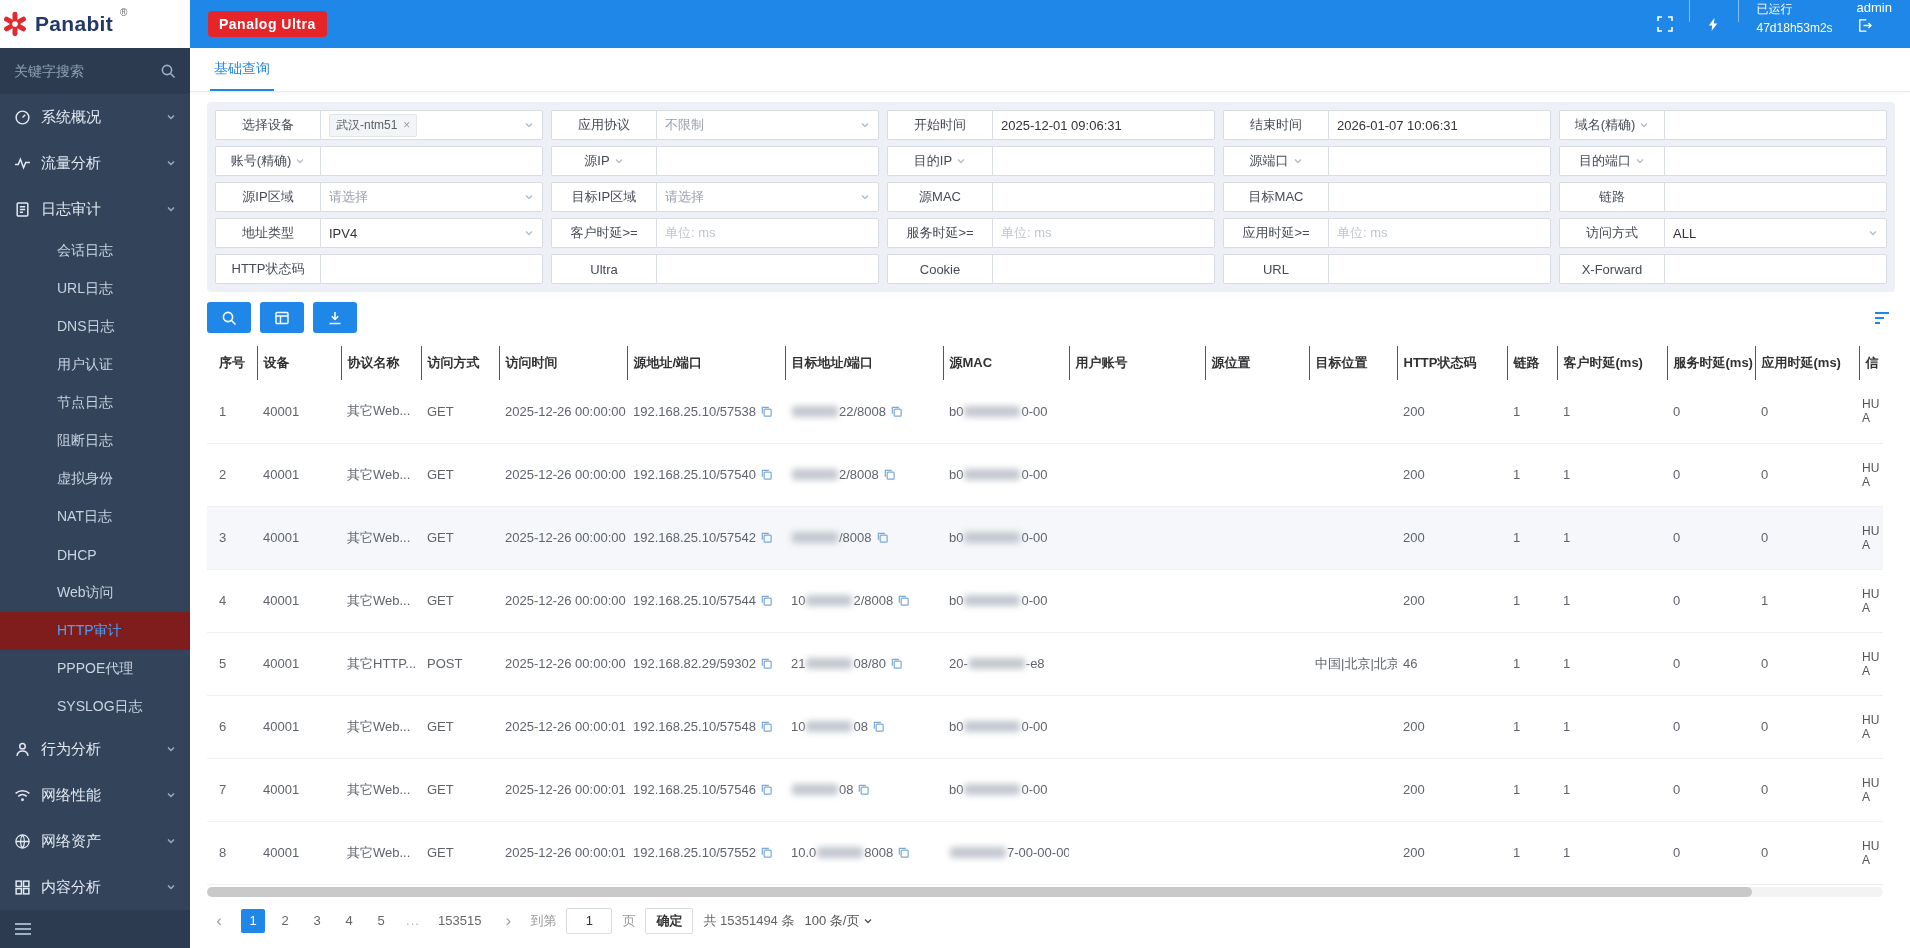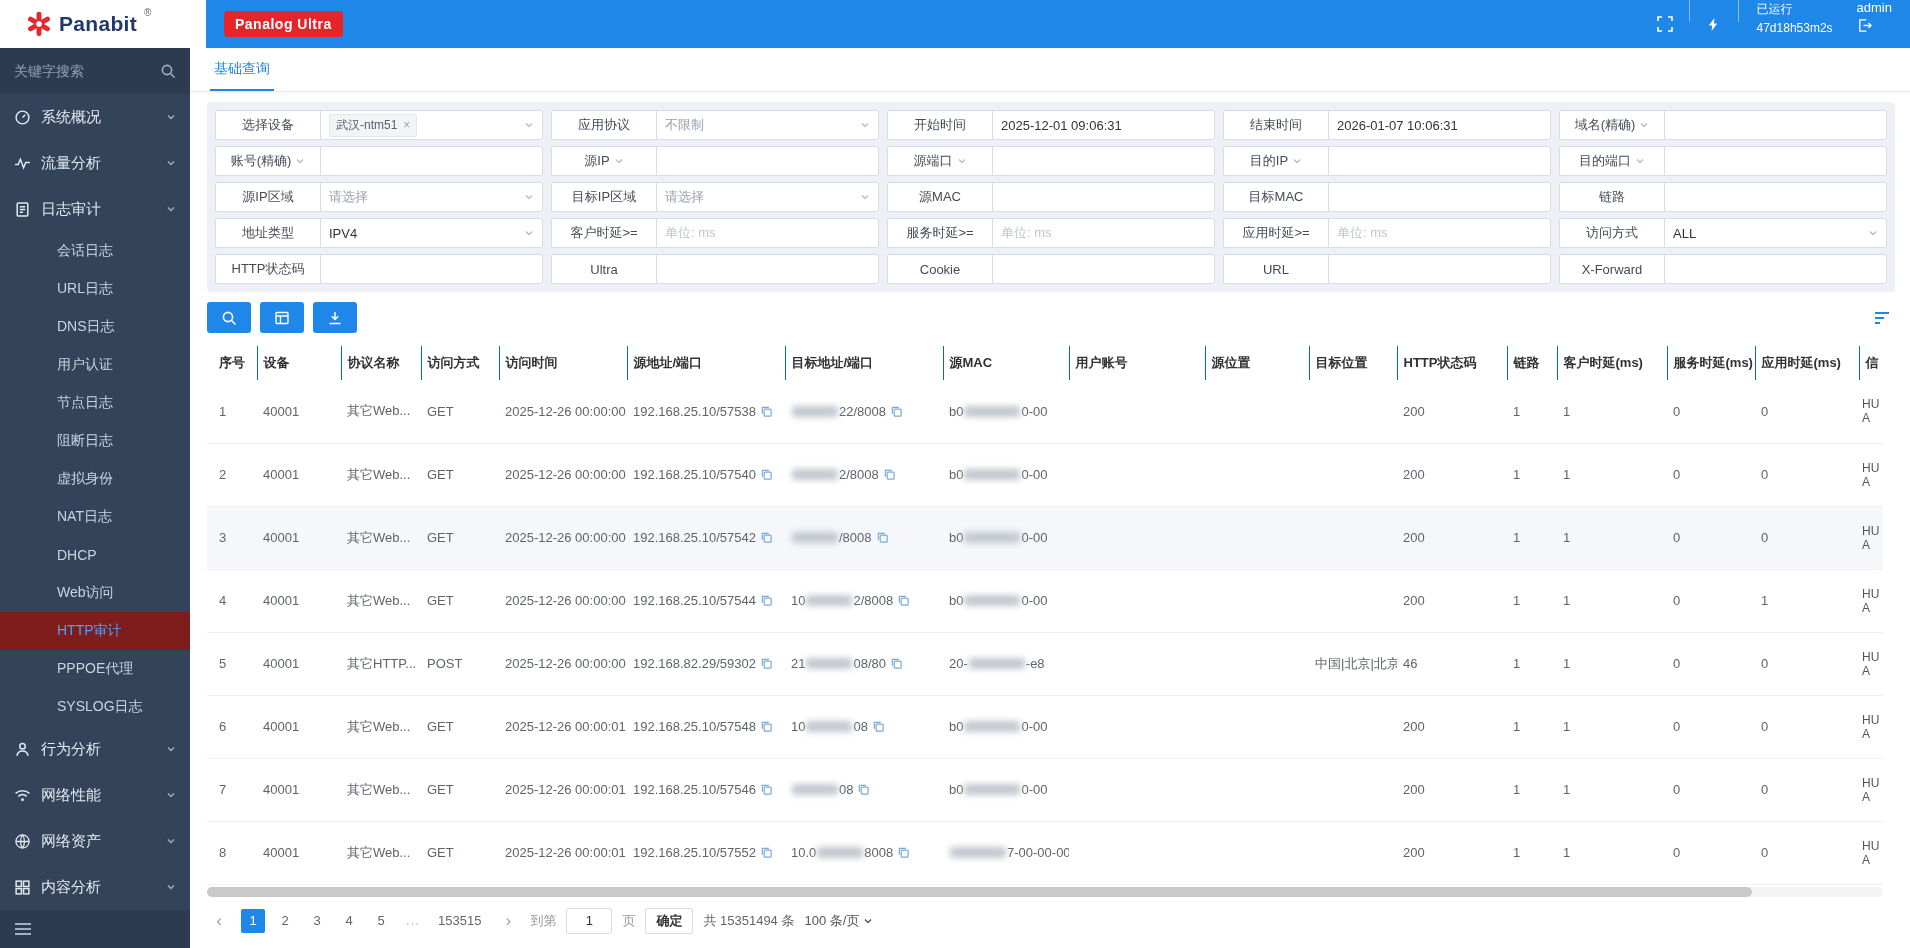--- a/index.html
+++ b/index.html
@@ -1,20 +1,20 @@
 <!DOCTYPE html>
 <html><head>
 <meta charset="utf-8">
 <style>
   *{box-sizing:border-box;margin:0;padding:0}
   html,body{width:1910px;height:948px;overflow:hidden;background:#fff;
     font-family:"Liberation Sans","DejaVu Sans",sans-serif;}
   
   .topbar{height:48px;background:#1f87e8;display:flex;align-items:stretch;}
-  .logo{width:206px;background:#fff;display:flex;align-items:center;gap:7px;padding-left:26px;flex:none}
+  .logo{width:190px;background:#fff;display:flex;align-items:center;gap:7px;padding-left:2px;flex:none}
   .logo-text{font-size:21px;font-weight:bold;color:#22386b;letter-spacing:.3px}
   .logo-reg{font-size:10px;color:#666;align-self:flex-start;margin-top:7px}
   .badge{align-self:center;margin-left:18px;background:#e6252b;color:#fff;font-size:14px;font-weight:bold;
     padding:5px 11px;border-radius:4px;letter-spacing:.5px}
   .top-right{margin-left:auto;display:flex;align-items:flex-start;color:#fff}
   .tb-icon{width:48px;height:100%;display:flex;align-items:center;justify-content:center;cursor:pointer;color:#fff}
   .tb-div{width:1px;height:22px;background:rgba(255,255,255,.45)}
   .uptime{font-size:12px;line-height:1.55;padding:0 18px;white-space:nowrap}
   .userbox{padding:0 18px 0 6px;font-size:13px;display:flex;flex-direction:column;align-items:flex-start;gap:3px;cursor:pointer}
   
@@ -345,32 +345,32 @@
               <span class="lbl-chev" style="display: inline-flex;">
                 <svg width="10" height="10" viewBox="0 0 10 10" fill="none" stroke="currentColor" stroke-width="1.4">
                   <path d="M2 3.5l3 3 3-3"></path>
                 </svg>
               </span>
             </div>
             <div class="f-box"></div>
           </div>
           <div class="field">
             <div class="f-label">
+              <span>目的IP</span>
+              <span class="lbl-chev" style="display: inline-flex;">
+                <svg width="10" height="10" viewBox="0 0 10 10" fill="none" stroke="currentColor" stroke-width="1.4">
+                  <path d="M2 3.5l3 3 3-3"></path>
+                </svg>
+              </span>
+            </div>
+            <div class="f-box"></div>
+          </div>
+          <div class="field">
+            <div class="f-label">
               <span>源端口</span>
-              <span class="lbl-chev" style="display: inline-flex;">
-                <svg width="10" height="10" viewBox="0 0 10 10" fill="none" stroke="currentColor" stroke-width="1.4">
-                  <path d="M2 3.5l3 3 3-3"></path>
-                </svg>
-              </span>
-            </div>
-            <div class="f-box"></div>
-          </div>
-          <div class="field">
-            <div class="f-label">
-              <span>目的IP</span>
               <span class="lbl-chev" style="display: inline-flex;">
                 <svg width="10" height="10" viewBox="0 0 10 10" fill="none" stroke="currentColor" stroke-width="1.4">
                   <path d="M2 3.5l3 3 3-3"></path>
                 </svg>
               </span>
             </div>
             <div class="f-box"></div>
           </div>
           <div class="field">
             <div class="f-label">

